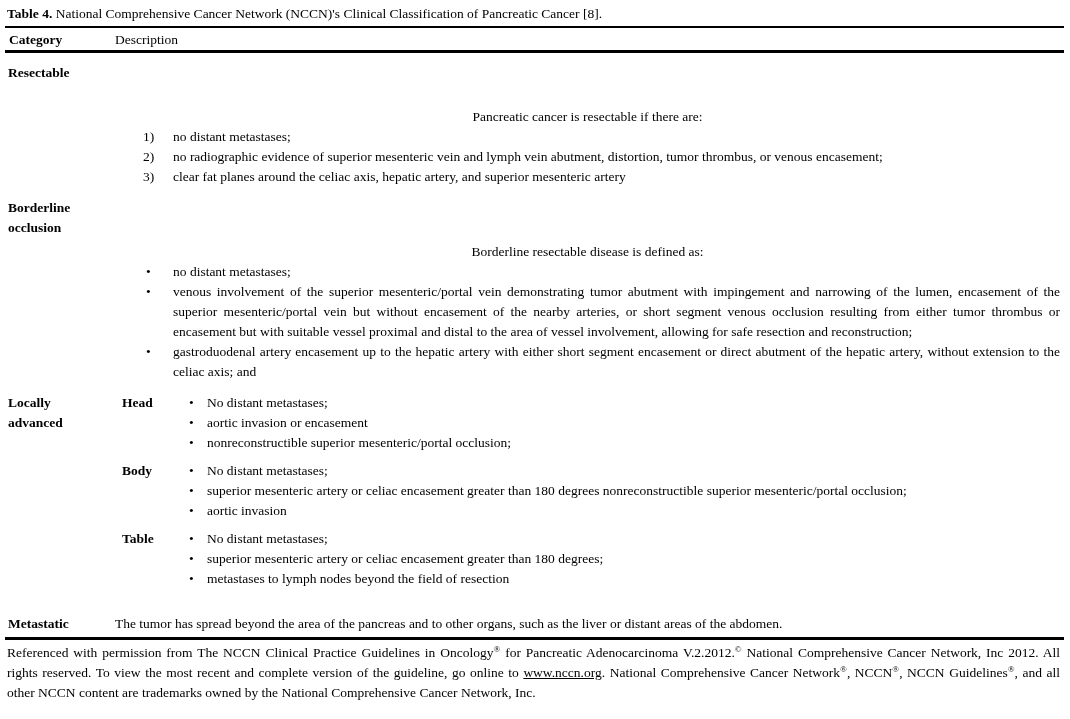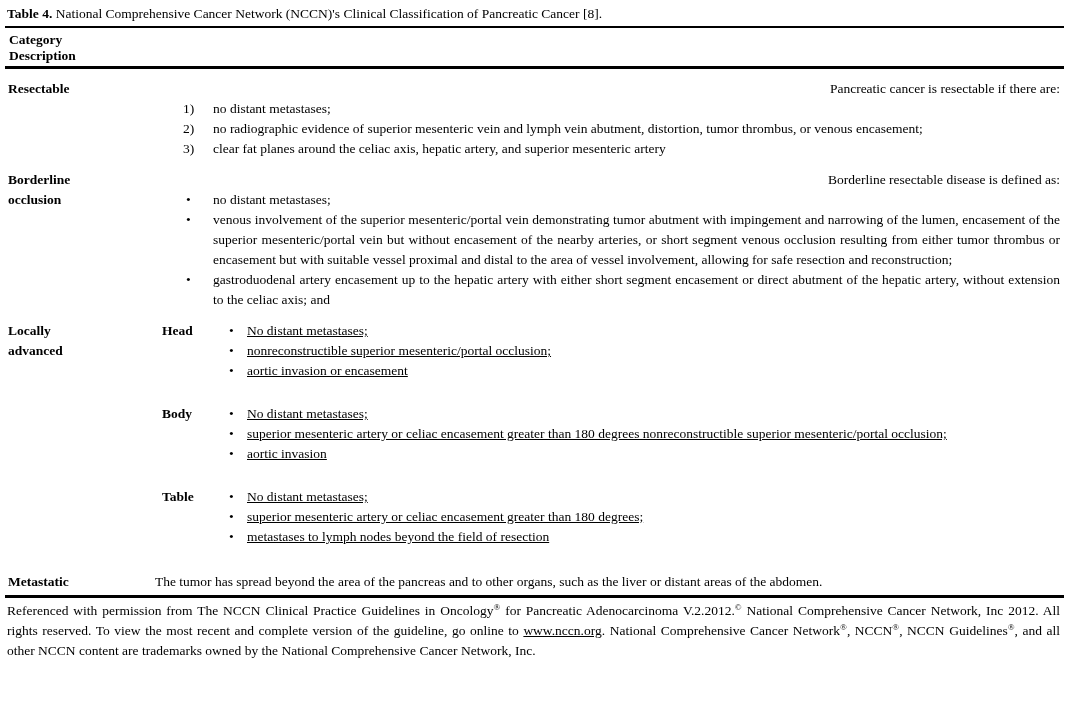--- a/index.html
+++ b/index.html
@@ -23,49 +23,47 @@
   .rule {
     background: #000;
     margin: 0 6px 0 5px;
   }
   .r2 { height: 2px; margin-top: 2px; }
   .r3 { height: 3px; }
   .hrow {
     display: flex;
     padding: 4px 10px 2px 9px;
     line-height: 16px;
-    flex-direction: column;
   }
   .hrow .c1 { width: 106px; font-weight: bold; }
-  .hrow .c2 { flex: 1; font-weight: bold; }
+  .hrow .c2 { flex: 1; font-weight: normal; }
   .trow {
     display: flex;
     padding: 0 10px 0 8px;
-    gap: 40px;
   }
   .trow .cat {
     width: 107px;
     box-sizing: border-box;
     padding-right: 14px;
     font-weight: bold;
     line-height: 20px;
   }
   .trow .desc {
     flex: 1;
     line-height: 20px;
     text-align: justify;
   }
-  .intro { text-align: right; }
+  .intro { text-align: center; margin-top: 44px; }
   .num-list { counter-reset: li; }
   .num-item { position: relative; padding-left: 58px; counter-increment: li; }
   .num-item::before { content: counter(li) ")"; position: absolute; left: 28px; }
   .bullet-item { position: relative; padding-left: 58px; }
   .bullet-item::before { content: "\2022"; position: absolute; left: 31px; }
-  .sub-row { position: relative; text-decoration: underline; }
-  .sub-row + .sub-row { margin-top: 23px; }
+  .sub-row { position: relative; }
+  .sub-row + .sub-row { margin-top: 8px; }
   .sub-name { position: absolute; left: 7px; top: 0; font-weight: bold; line-height: 20px; }
   .sub-row .bullet-item { padding-left: 92px; }
   .sub-row .bullet-item::before { left: 74px; }
   .row-resectable { margin-top: 10px; }
   .row-borderline { margin-top: 11px; }
   .row-locally { margin-top: 11px; }
   .row-metastatic { margin-top: 25px; margin-bottom: 3px; }
   .footnote {
     margin: 2px 0 0 0;
     padding: 1px 10px 0 7px;
@@ -118,22 +116,22 @@
   </div>
 
   <div class="trow row-locally">
     <div class="cat">Locally advanced</div>
     <div class="desc">
 
       <div class="sub-row">
         <span class="sub-name">Head</span>
         <div>
           <div class="bullet-item">No distant metastases;</div>
+          <div class="bullet-item">aortic invasion or encasement</div>
           <div class="bullet-item">nonreconstructible superior mesenteric/portal occlusion;</div>
-          <div class="bullet-item">aortic invasion or encasement</div>
         </div>
       </div>
 
       <div class="sub-row">
         <span class="sub-name">Body</span>
         <div>
           <div class="bullet-item">No distant metastases;</div>
           <div class="bullet-item">superior mesenteric artery or celiac encasement greater than 180 degrees nonreconstructible superior mesenteric/portal occlusion;</div>
           <div class="bullet-item">aortic invasion</div>
         </div>

